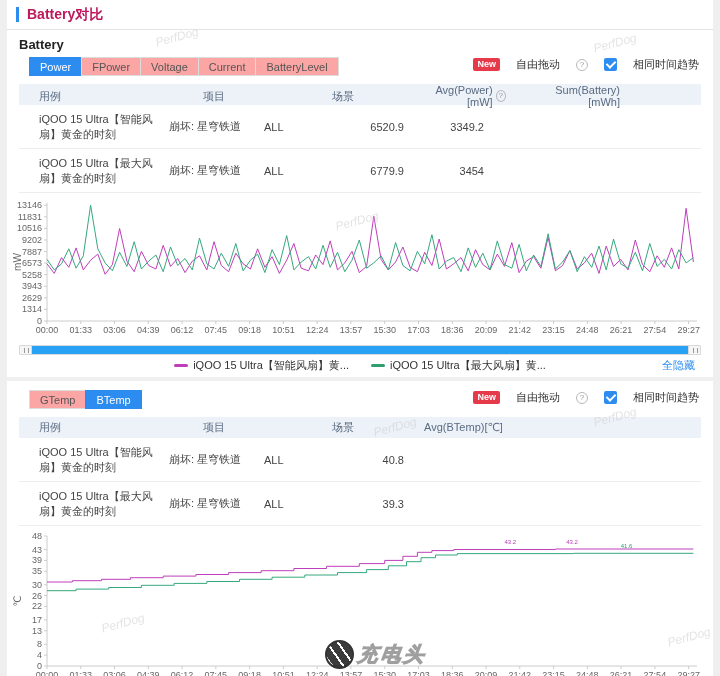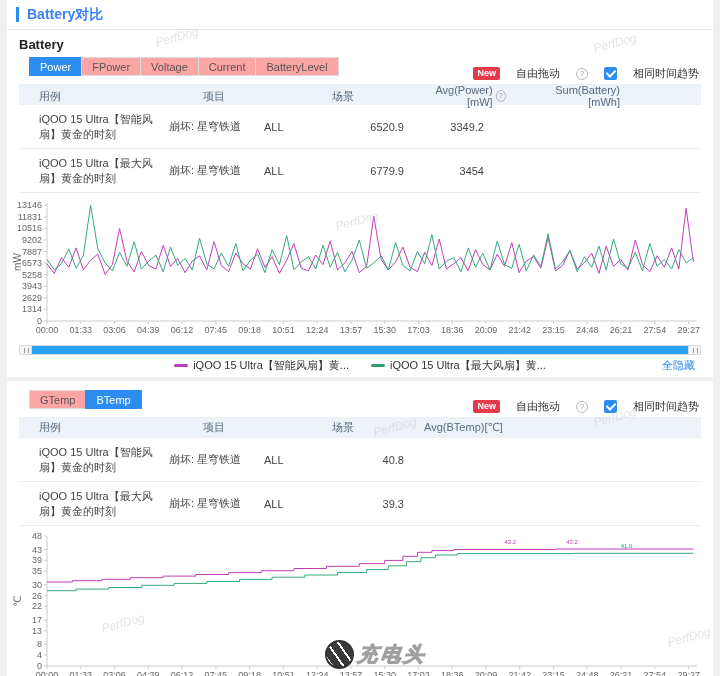--- a/index.html
+++ b/index.html
@@ -1,30 +1,30 @@
 <!DOCTYPE html>
 <html><head>
 <meta charset="utf-8">
 <style>
   * { margin:0; padding:0; box-sizing:border-box; }
   html,body { width:720px; height:676px; background:#efefef; font-family:"Liberation Sans","DejaVu Sans",sans-serif; overflow:hidden; }
   .page { position:relative; margin:0 7px; width:706px; background:#fff; }
   
   .topbar { height:30px; display:flex; align-items:center; padding-left:9px; border-bottom:1px solid #e4e4e4; background:#fff; }
   .accent { width:3px; height:15px; background:#2d8cf0; margin-right:8px; }
-  .topbar .ttl { font-size:14px; font-weight:bold; color:#3b82f6;text-align:center; }
+  .topbar .ttl { font-size:14px; font-weight:bold; color:#be185d;text-align:center; }
   
   .card { position:relative; padding:6px 12px 4px 12px; background:#fff; }
   .card-gap { height:4px; background:#f0f0f0; }
   .sec-title { font-size:13px; font-weight:bold; color:#222; height:18px; line-height:18px; }
   .tabrow { display:flex; align-items:center; margin-top:2px; height:20px; position:relative; }
   .tab { border:1px solid #dcdcdc; background:#fca5a5; color:#555; font-size:11px; padding:2px 10px; height:19px; line-height:14px; margin-left:-1px; cursor:pointer; }
   .tab:first-child { margin-left:10px; }
   .tab.active { background:#2d8cf0; border-color:#2d8cf0; color:#fff; }
-  .controls { position:absolute; right:2px; top:10px; display:flex; align-items:center; gap:16px; font-size:11px; color:#333; }
+  .controls { position:absolute; right:2px; top:1px; display:flex; align-items:center; gap:16px; font-size:11px; color:#333; }
   .newbadge { background:#e6394a; color:#fff; font-size:9px; font-weight:bold; border-radius:2px; padding:1px 4px; line-height:11px; }
   .helpicon { width:12px; height:12px; border:1px solid #b9b9b9; border-radius:50%; color:#999; font-size:8px; display:inline-flex; align-items:center; justify-content:center; line-height:10px; }
   .cb { width:13px; height:13px; background:#2d8cf0; border-radius:2px; position:relative; display:inline-block; }
   .cb::after { content:""; position:absolute; left:4px; top:1px; width:4px; height:7px; border:solid #fff; border-width:0 2px 2px 0; transform:rotate(45deg); }
   
   .tbl { margin-top:8px; font-size:11px; }
   .trow { display:grid; grid-template-columns:130px 95px 55px 85px 80px 1fr; padding-left:20px; align-items:center; }
   .thead { background:#edf2f9; color:#5a6b82; height:21px;gap:34px; }
   .tdata { height:44px; color:#444; border-bottom:1px solid #ededed; }
   .tbl .c4, .tbl .c5 { text-align:right; }

